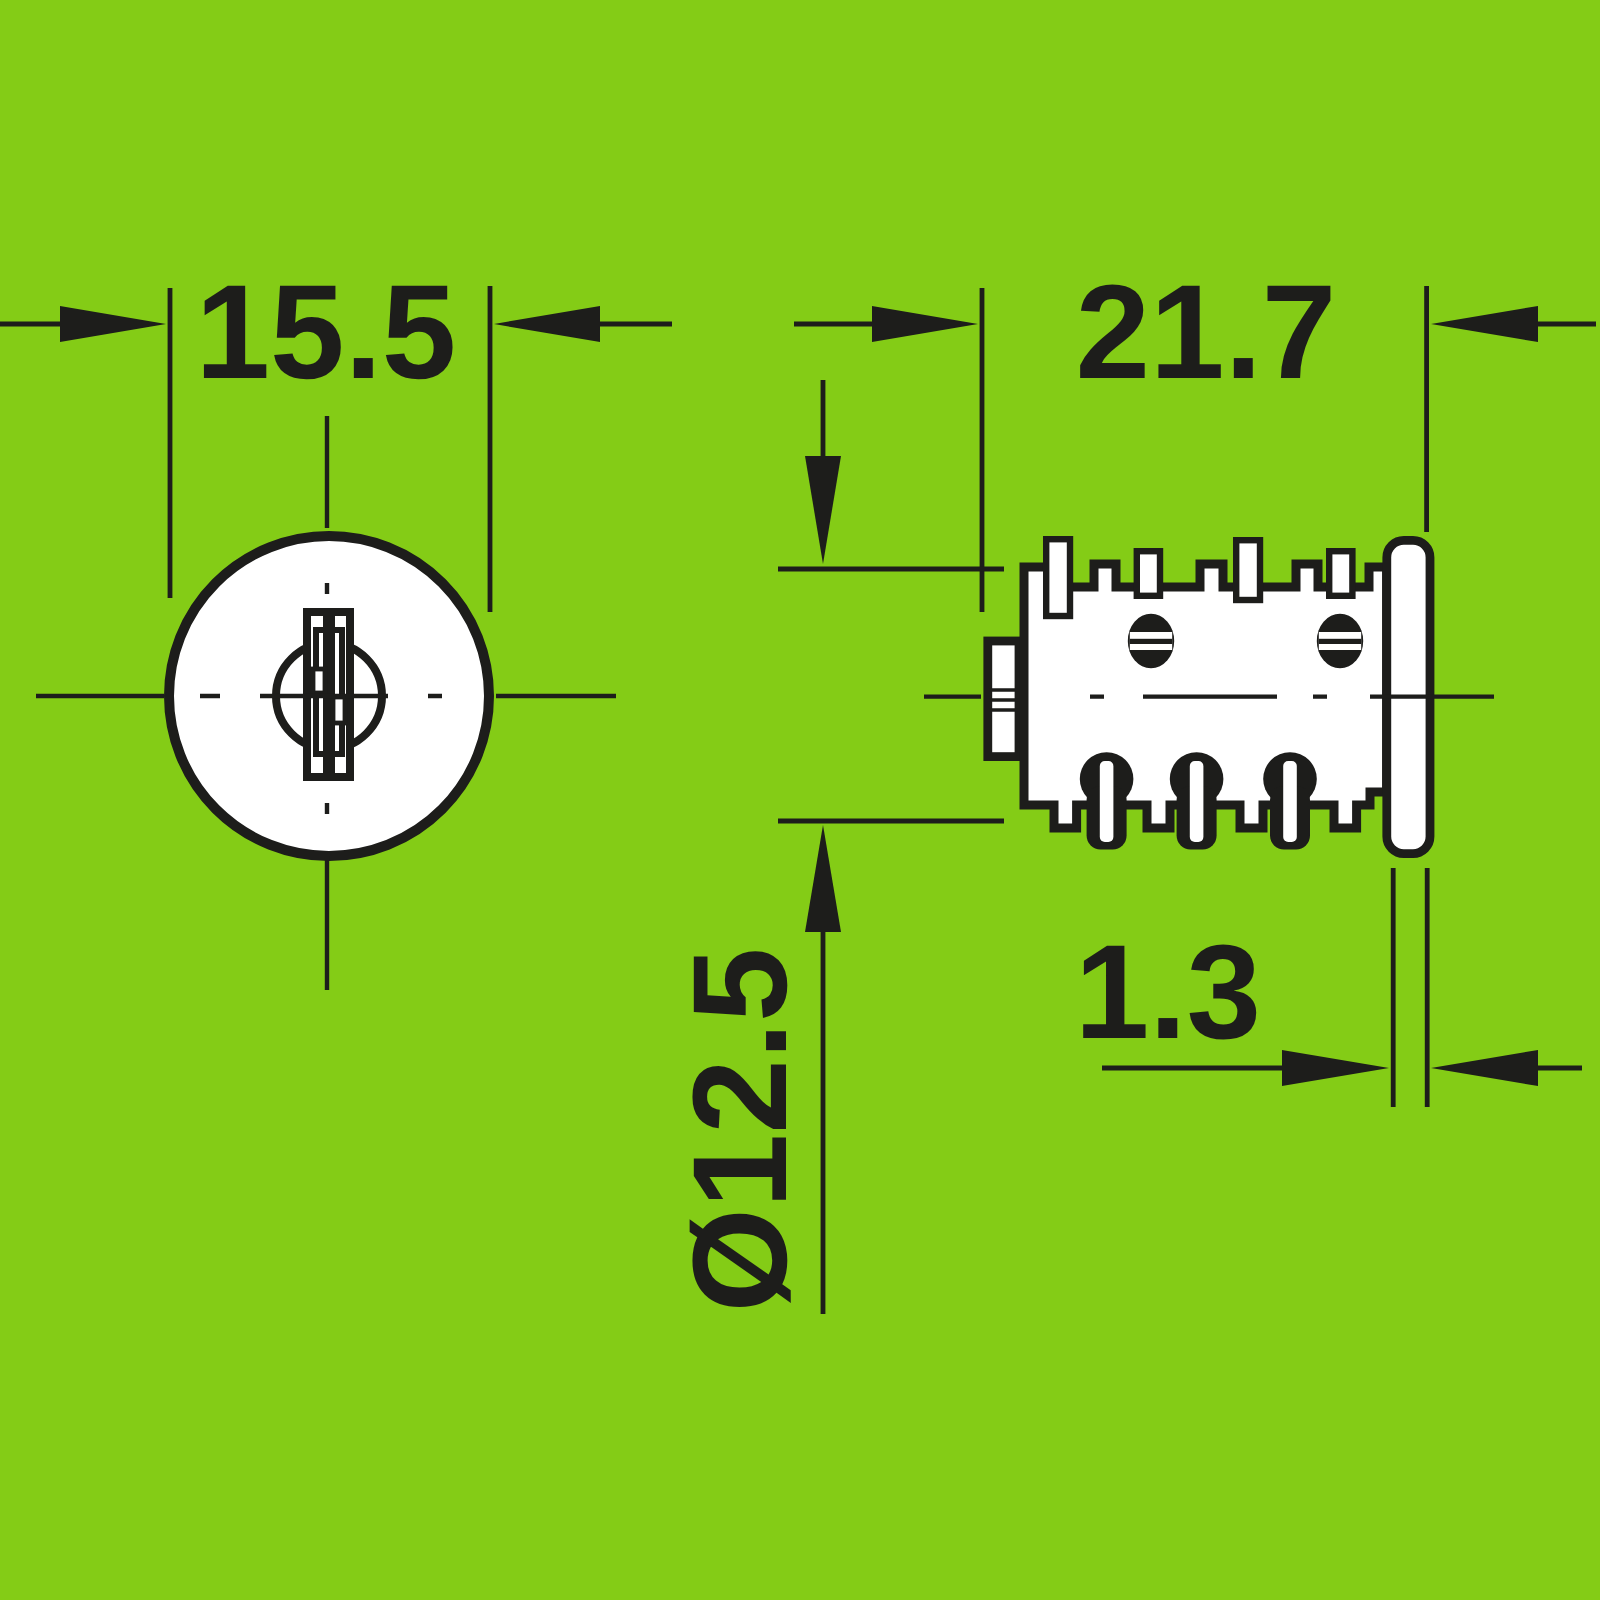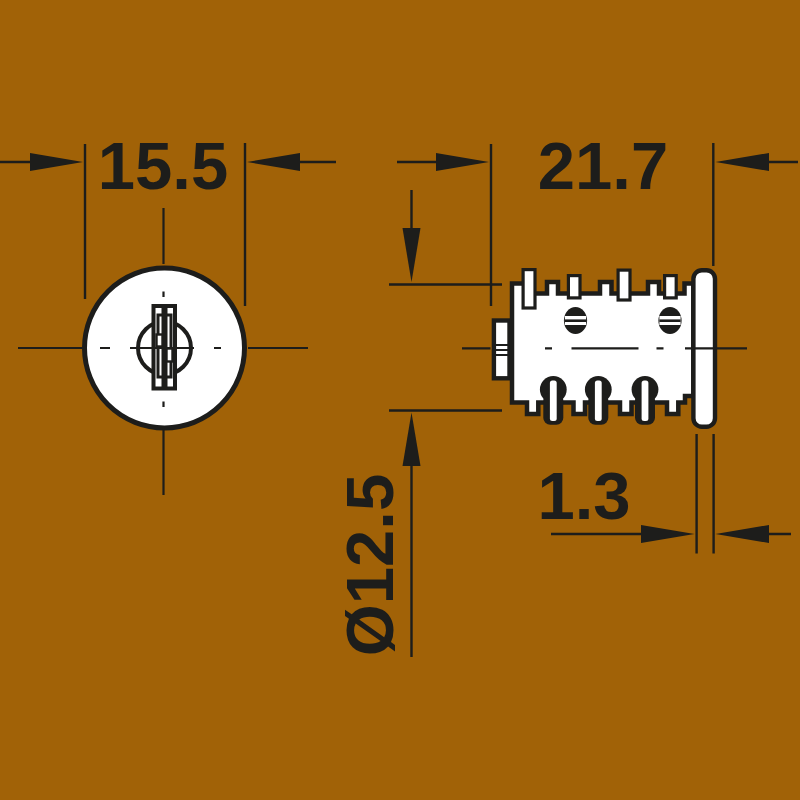--- a/index.html
+++ b/index.html
@@ -1,16 +1,16 @@
 <!DOCTYPE html>
 <html><head>
 <meta charset="utf-8">
 <style>
   html,body{margin:0;padding:0;background:#fff;}
-  .canvas{position:relative;width:800px;height:800px;background:#a16207;overflow:hidden;}
+  .canvas{position:relative;width:800px;height:800px;background:#84cc16;overflow:hidden;}
   svg{position:absolute;left:0;top:0;}
   .dim-text{font-family:"Liberation Sans","DejaVu Sans",sans-serif;font-weight:bold;font-size:67px;fill:#1d1d1b;}
   .outline{stroke:#1d1d1b;fill:#ffffff;}
   .thin{stroke:#1d1d1b;fill:none;}
   .solid{fill:#1d1d1b;stroke:none;}
 </style>
 </head>
 <body>
 
 <div class="canvas">

